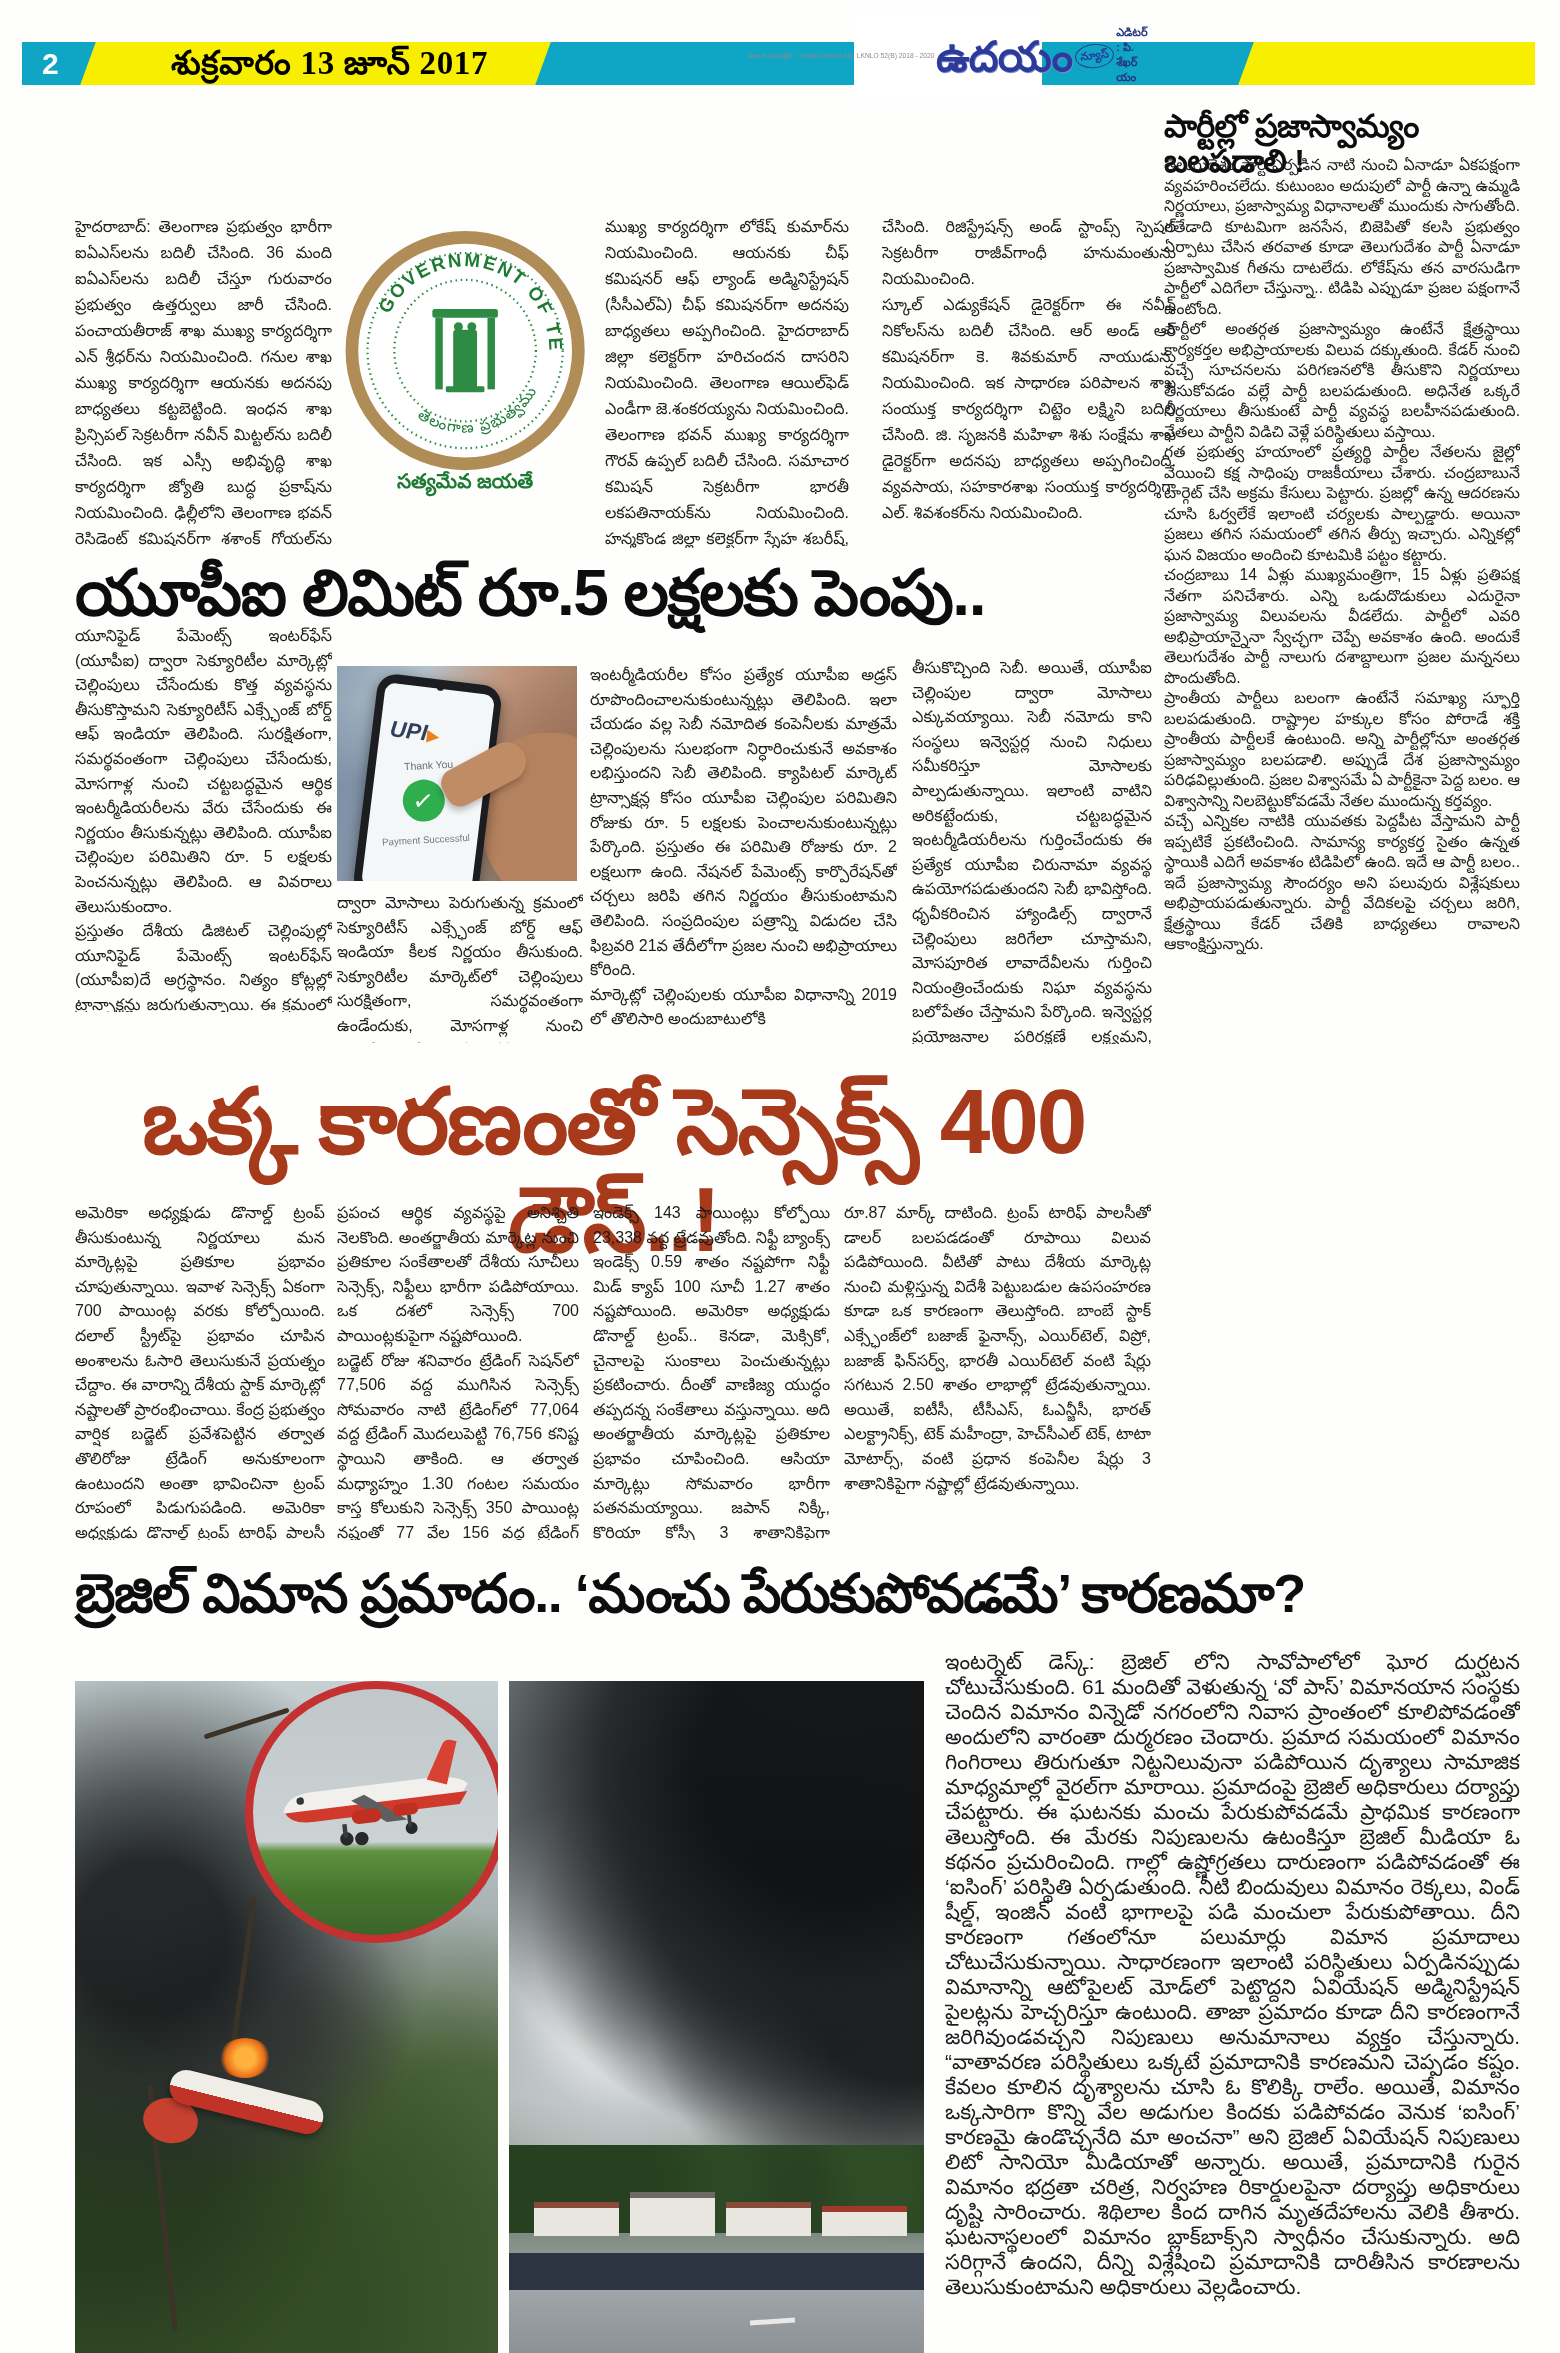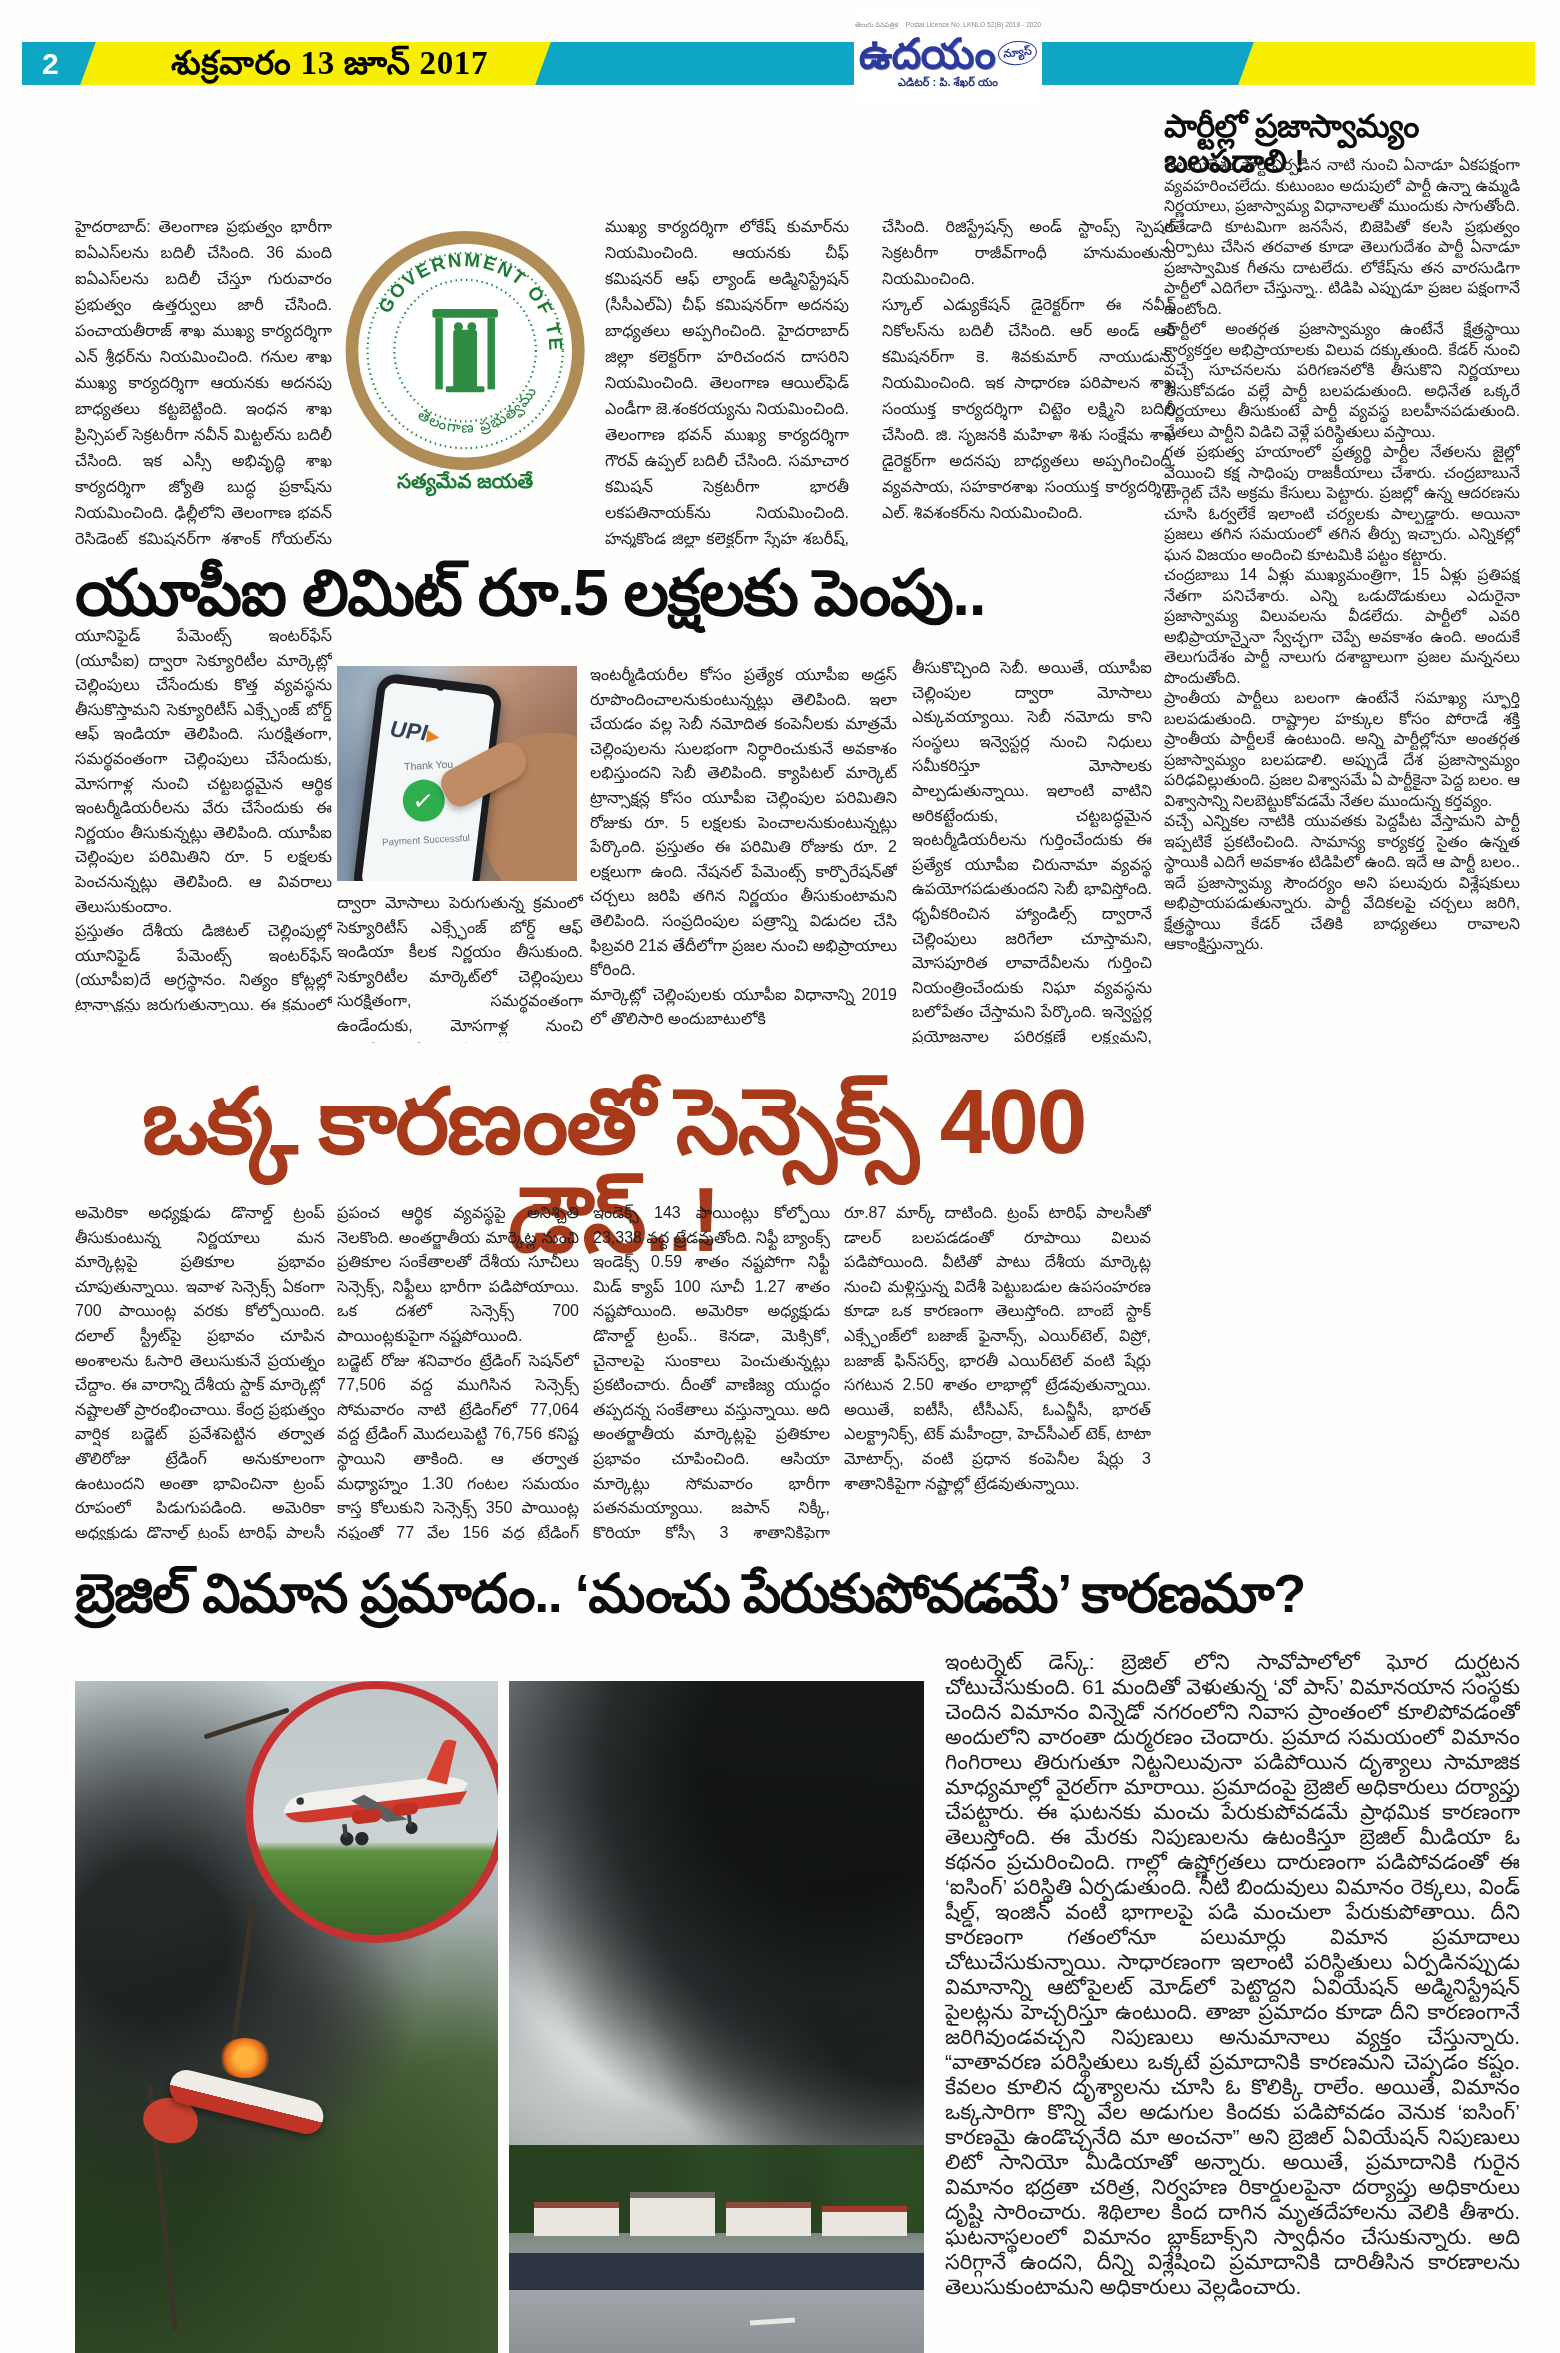--- a/index.html
+++ b/index.html
@@ -9,21 +9,21 @@
 
   
   .topbar{position:absolute;left:22.4px;top:42px;width:1513px;height:43px;background:#0fa6c5;overflow:hidden;}
   .slant{position:absolute;top:0;bottom:0;background:#f7ee00;transform:skewX(-20deg);}
   .slant.y1{left:66px;width:455px;}
   .slant.y2{left:1224px;width:320px;}
   .pagenum{position:absolute;left:42px;top:47px;font-size:30px;font-weight:bold;color:#ffffff;z-index:3;}
   .pagedate{position:absolute;left:171px;top:45px;font-size:33px;font-weight:bold;color:#000;
             font-family:"Liberation Serif","DejaVu Serif",serif;z-index:3;letter-spacing:0.7px;}
   .logobox{position:absolute;left:854px;top:10.4px;width:188px;height:92px;background:#ffffff;z-index:4;
-           display:flex;flex-direction:column;align-items:center;justify-content:center;gap:1.5px;}
+           display:flex;flex-direction:row;align-items:center;justify-content:center;gap:1.5px;}
   .postalrow{font-size:6.7px;color:#8a8a8a;white-space:nowrap;display:flex;gap:7.5px;}
   .logorow{display:flex;align-items:center;gap:3px;}
   .logotitle{font-size:42px;line-height:43px;font-weight:800;color:#2b3a9b;letter-spacing:-0.7px;
              text-shadow:0.7px 0.7px 0 #7f8cc9;}
   .logobadge{font-size:11.2px;font-weight:bold;color:#2b3a9b;border:1.5px solid #2b3a9b;border-radius:50%;
              padding:3.7px 4.5px;transform:rotate(-6deg);}
   .editorline{font-size:11.2px;color:#27357c;font-weight:bold;}
 
   
   .headline{font-weight:bold;color:#0d0d0d;letter-spacing:-1.5px;line-height:1.08;}

